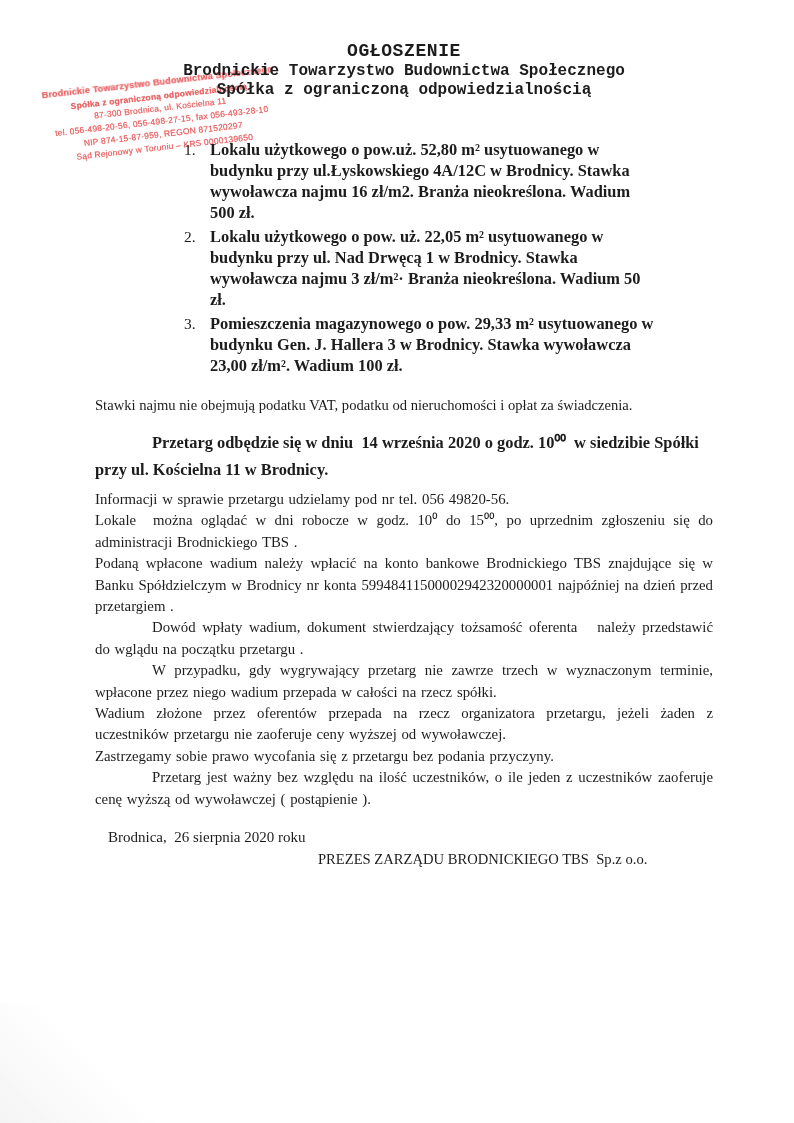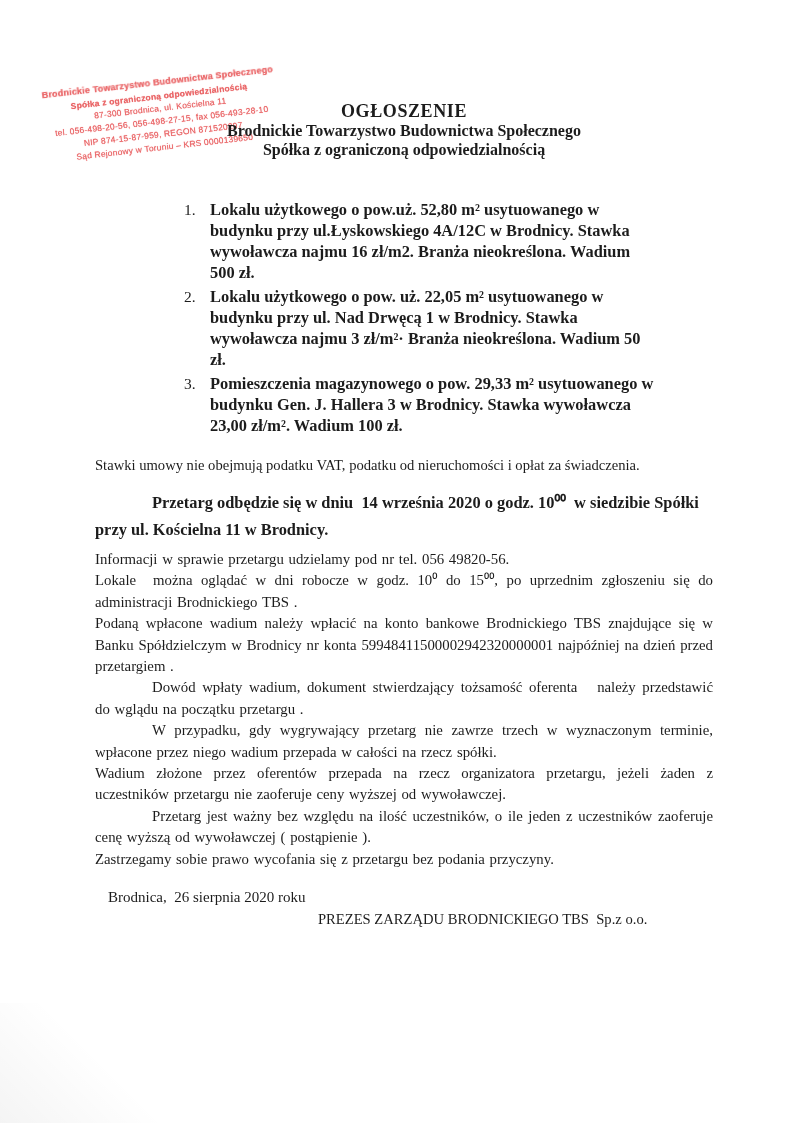--- a/index.html
+++ b/index.html
@@ -30,21 +30,21 @@
     font-size:8.5px;
     letter-spacing:.2px;
     text-shadow:0 0 .7px rgba(232,89,91,.85);
     white-space:nowrap;
   }
   .stamp .s1{font-weight:bold;font-size:9px;filter:blur(.4px);}
   .stamp .s2{font-weight:bold;}
 
   .content{position:absolute;left:95px;top:0;width:618px;}
 
-  .header{margin-top:100px;text-align:center;font-weight:bold;}
+  .header{margin-top:40px;text-align:center;font-weight:bold;font-family:Liberation Mono, monospace;}
   .doc-title{font-size:18px;letter-spacing:.6px;line-height:22px;}
   .header .hline{font-size:16px;line-height:18.5px;}
 
   .lots{margin-top:40px;}
   .lot{display:flex;margin-bottom:3px;}
   .lot-num{width:26px;margin-left:89px;font-size:15.5px;line-height:21px;flex:none;}
   .lot-text{font-weight:bold;font-size:16.4px;line-height:21px;width:448px;}
 
   .vat-note{margin-top:19px;font-size:14.6px;line-height:20px;}
 
@@ -92,33 +92,33 @@
       <div class="lot">
         <span class="lot-num">2.</span>
         <span class="lot-text">Lokalu użytkowego o pow. uż. 22,05 m² usytuowanego w budynku przy ul. Nad Drwęcą 1 w Brodnicy. Stawka wywoławcza najmu 3 zł/m²· Branża nieokreślona. Wadium 50 zł.</span>
       </div>
       <div class="lot">
         <span class="lot-num">3.</span>
         <span class="lot-text">Pomieszczenia magazynowego o pow. 29,33 m² usytuowanego w budynku Gen. J. Hallera 3 w Brodnicy. Stawka wywoławcza 23,00 zł/m². Wadium 100 zł.</span>
       </div>
     </div>
 
-    <div class="vat-note">Stawki umowy nie obejmują podatku VAT, podatku od nieruchomości i opłat za świadczenia.</div>
+    <div class="vat-note">Stawki najmu nie obejmują podatku VAT, podatku od nieruchomości i opłat za świadczenia.</div>
 
     <div class="auction-notice">Przetarg odbędzie się w dniu&nbsp; 14 września 2020 o godz. 10⁰⁰&nbsp;&nbsp;w siedzibie Spółki przy ul. Kościelna 11 w Brodnicy.</div>
 
     <div class="body-text">
       <p class="para">Informacji w sprawie przetargu udzielamy pod nr tel. 056 49820-56.</p>
       <p class="para justify">Lokale&nbsp; można oglądać w dni robocze w godz. 10⁰ do 15⁰⁰, po uprzednim zgłoszeniu się do administracji Brodnickiego TBS .</p>
       <p class="para justify">Podaną wpłacone wadium należy wpłacić na konto bankowe Brodnickiego TBS znajdujące się w Banku Spółdzielczym w Brodnicy nr konta 59948411500002942320000001 najpóźniej na dzień przed przetargiem .</p>
       <p class="para justify indent">Dowód wpłaty wadium, dokument stwierdzający tożsamość oferenta&nbsp;&nbsp; należy przedstawić do wglądu na początku przetargu .</p>
       <p class="para justify indent">W przypadku, gdy wygrywający przetarg nie zawrze trzech w wyznaczonym terminie, wpłacone przez niego wadium przepada w całości na rzecz spółki.</p>
       <p class="para justify">Wadium złożone przez oferentów przepada na rzecz organizatora przetargu, jeżeli żaden z uczestników przetargu nie zaoferuje ceny wyższej od wywoławczej.</p>
+      <p class="para">Zastrzegamy sobie prawo wycofania się z przetargu bez podania przyczyny.</p>
       <p class="para justify indent">Przetarg jest ważny bez względu na ilość uczestników, o ile jeden z uczestników zaoferuje cenę wyższą od wywoławczej ( postąpienie ).</p>
-      <p class="para">Zastrzegamy sobie prawo wycofania się z przetargu bez podania przyczyny.</p>
     </div>
 
     <div class="date-line">Brodnica,&nbsp; 26 sierpnia 2020 roku</div>
 
     <div class="signature-line">PREZES ZARZĄDU BRODNICKIEGO TBS&nbsp; Sp.z o.o.</div>
 
   </div>
 </div>
 
 </body></html>

